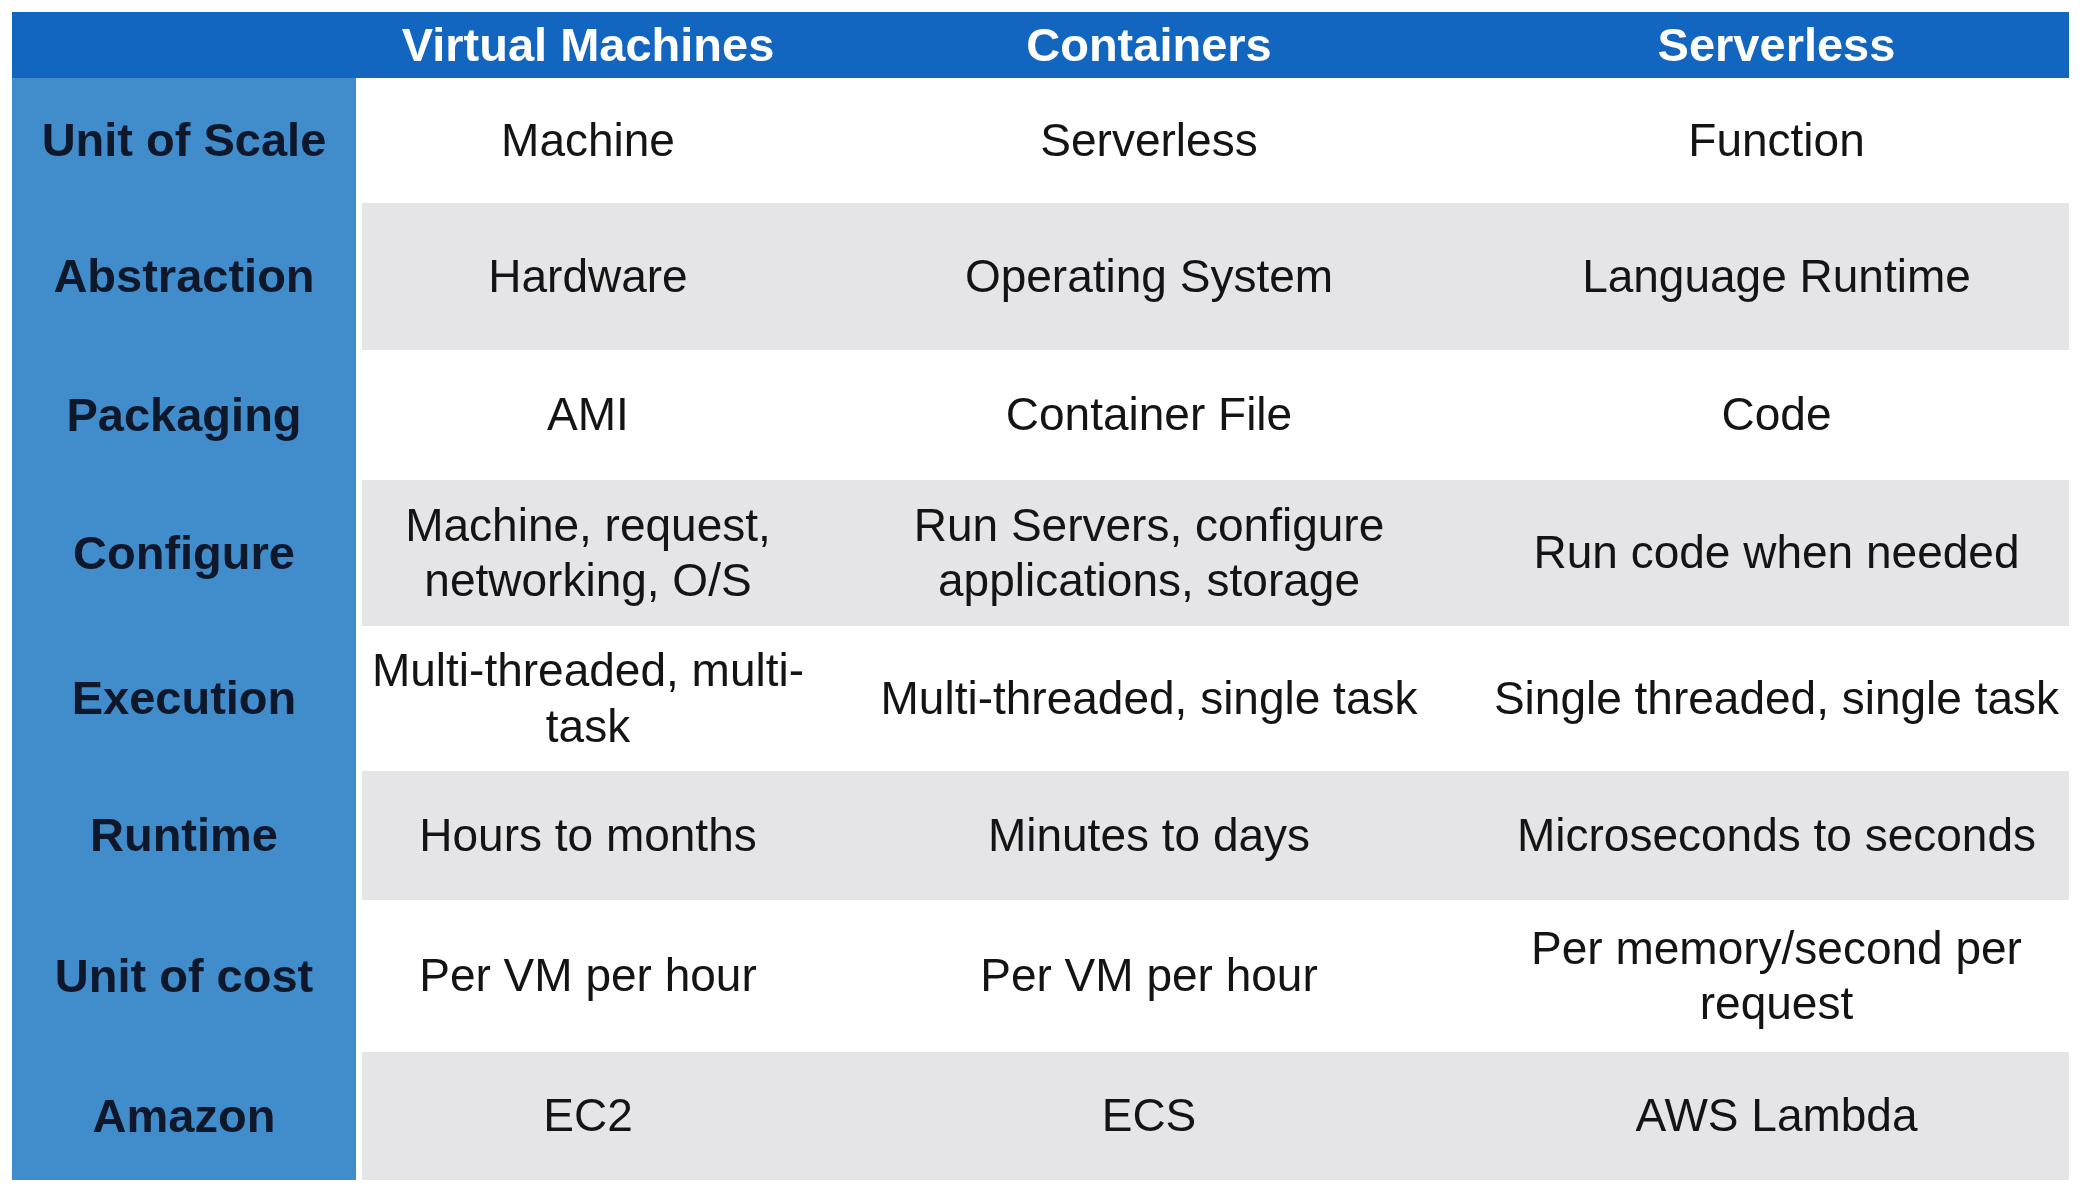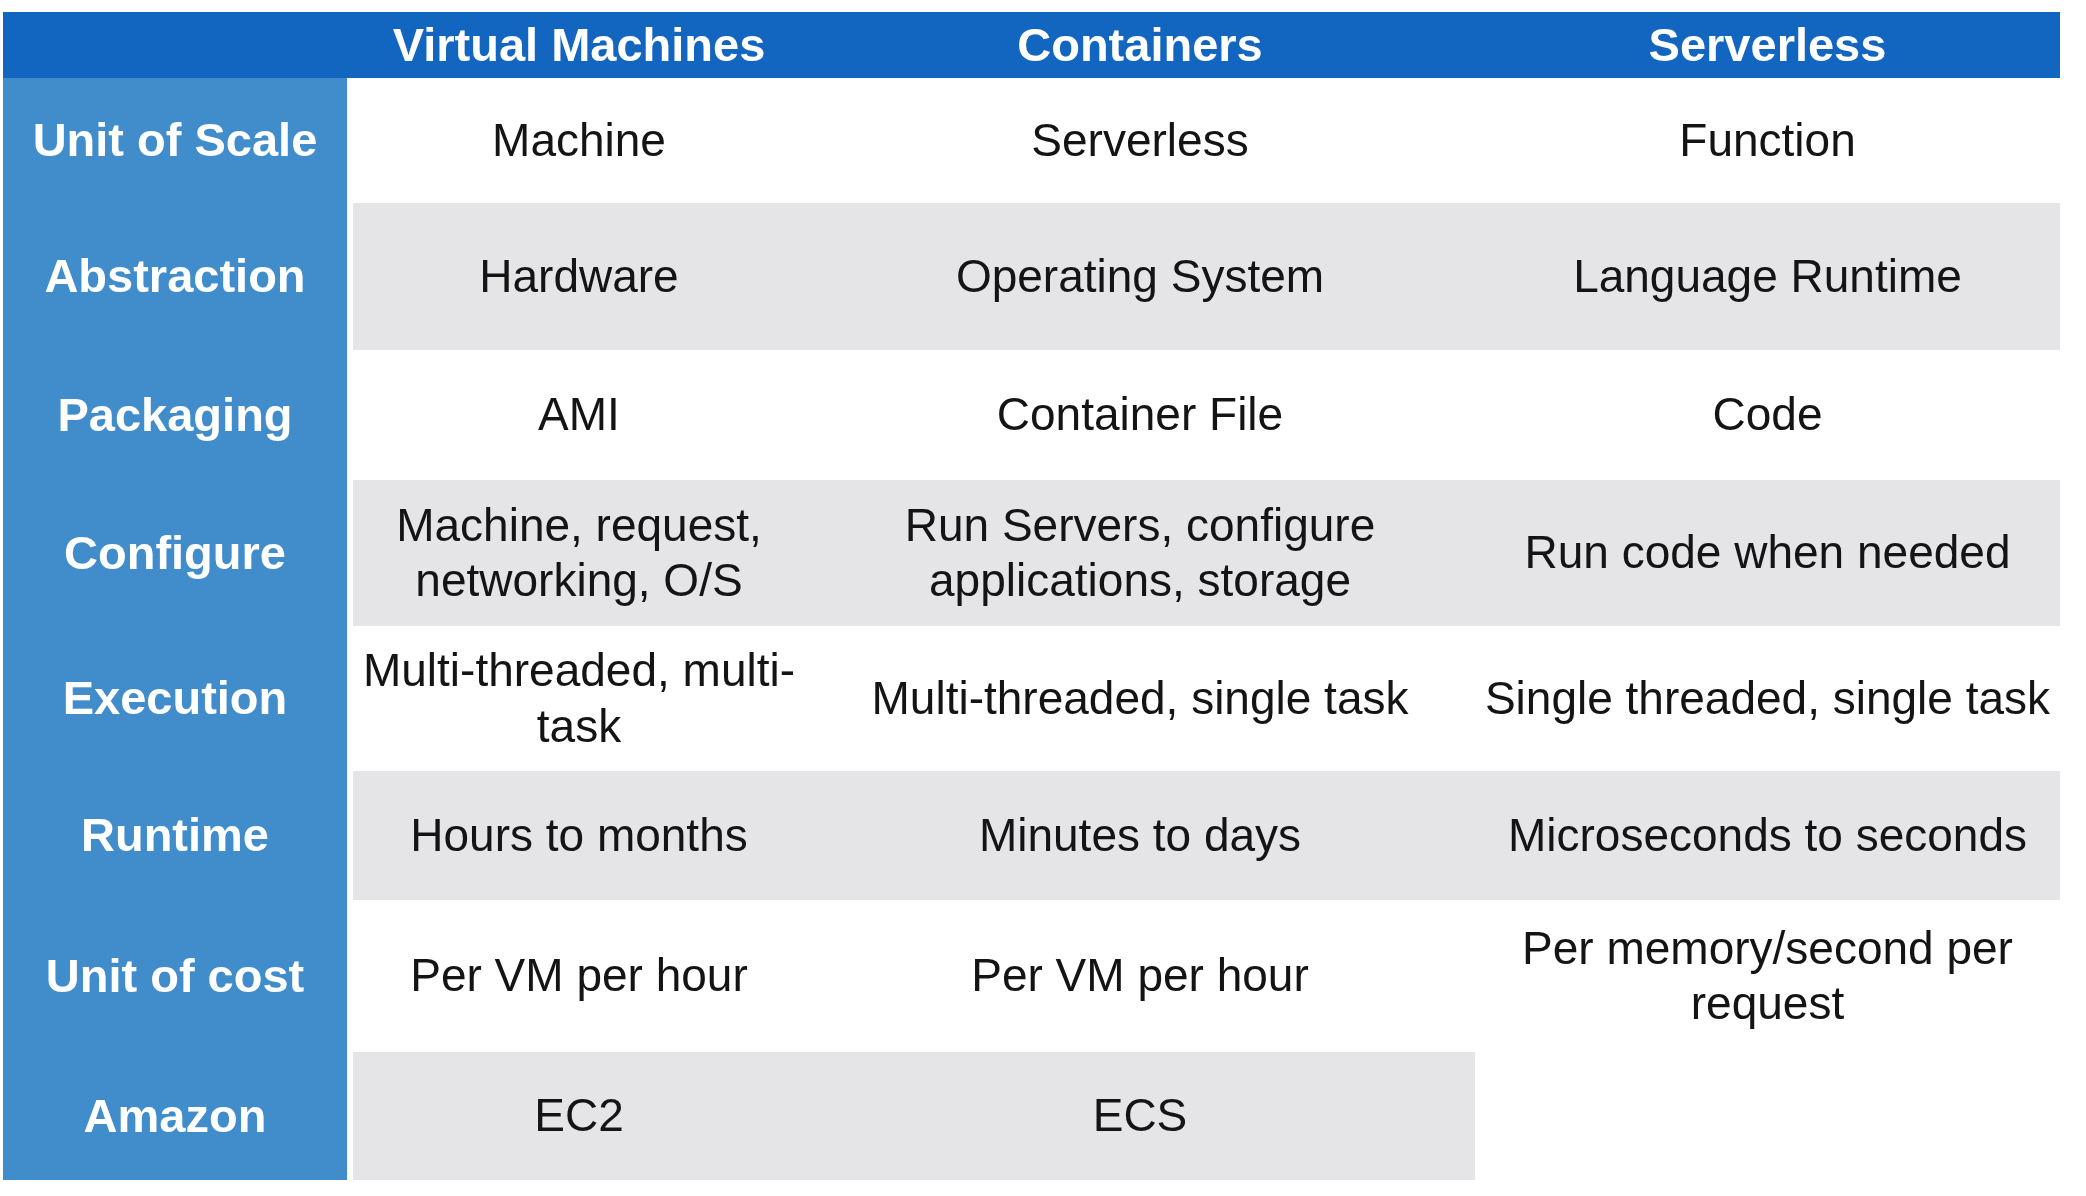--- a/index.html
+++ b/index.html
@@ -10,21 +10,21 @@
   .canvas {
     position: relative;
     width: 2086px;
     height: 1196px;
     background: #ffffff;
     font-family: "Liberation Sans", sans-serif;
     color: #141414;
   }
   .cmp-table {
     position: absolute;
-    left: 3px;
+    left: 12px;
     top: 12px;
     width: 2057px;
     height: 1168px;
     display: grid;
     grid-template-columns: 350px 452px 670px 585px;
     grid-template-rows: 66px 125px 147px 130px 146px 145px 129px 152px 128px;
   }
   .cell {
     display: flex;
     align-items: center;
@@ -38,21 +38,21 @@
   }
   .hdr {
     background: #1366C0;
     color: #ffffff;
     font-weight: bold;
     font-size: 47px;
     padding: 0;
   }
   .rowlabel {
     background: #418DCC;
-    color: #ffffff;
+    color: #0f172a;
     font-weight: bold;
     font-size: 47px;
     border-right: 6px solid #ffffff;
     padding: 0 2px;
   }
   .r-white { background: #ffffff; }
   .r-gray  { background: #E5E5E8; }
 </style>
 </head>
 <body>
@@ -96,15 +96,16 @@
     <div class="cell r-gray">Microseconds to seconds</div>
 
     <div class="cell rowlabel">Unit of cost</div>
     <div class="cell r-white">Per VM per hour</div>
     <div class="cell r-white">Per VM per hour</div>
     <div class="cell r-white">Per memory/second per request</div>
 
     <div class="cell rowlabel">Amazon</div>
     <div class="cell r-gray">EC2</div>
     <div class="cell r-gray">ECS</div>
+    <div class="cell r-gray">AWS Lambda</div>
 
   </div>
 </div>
 
 </body></html>

